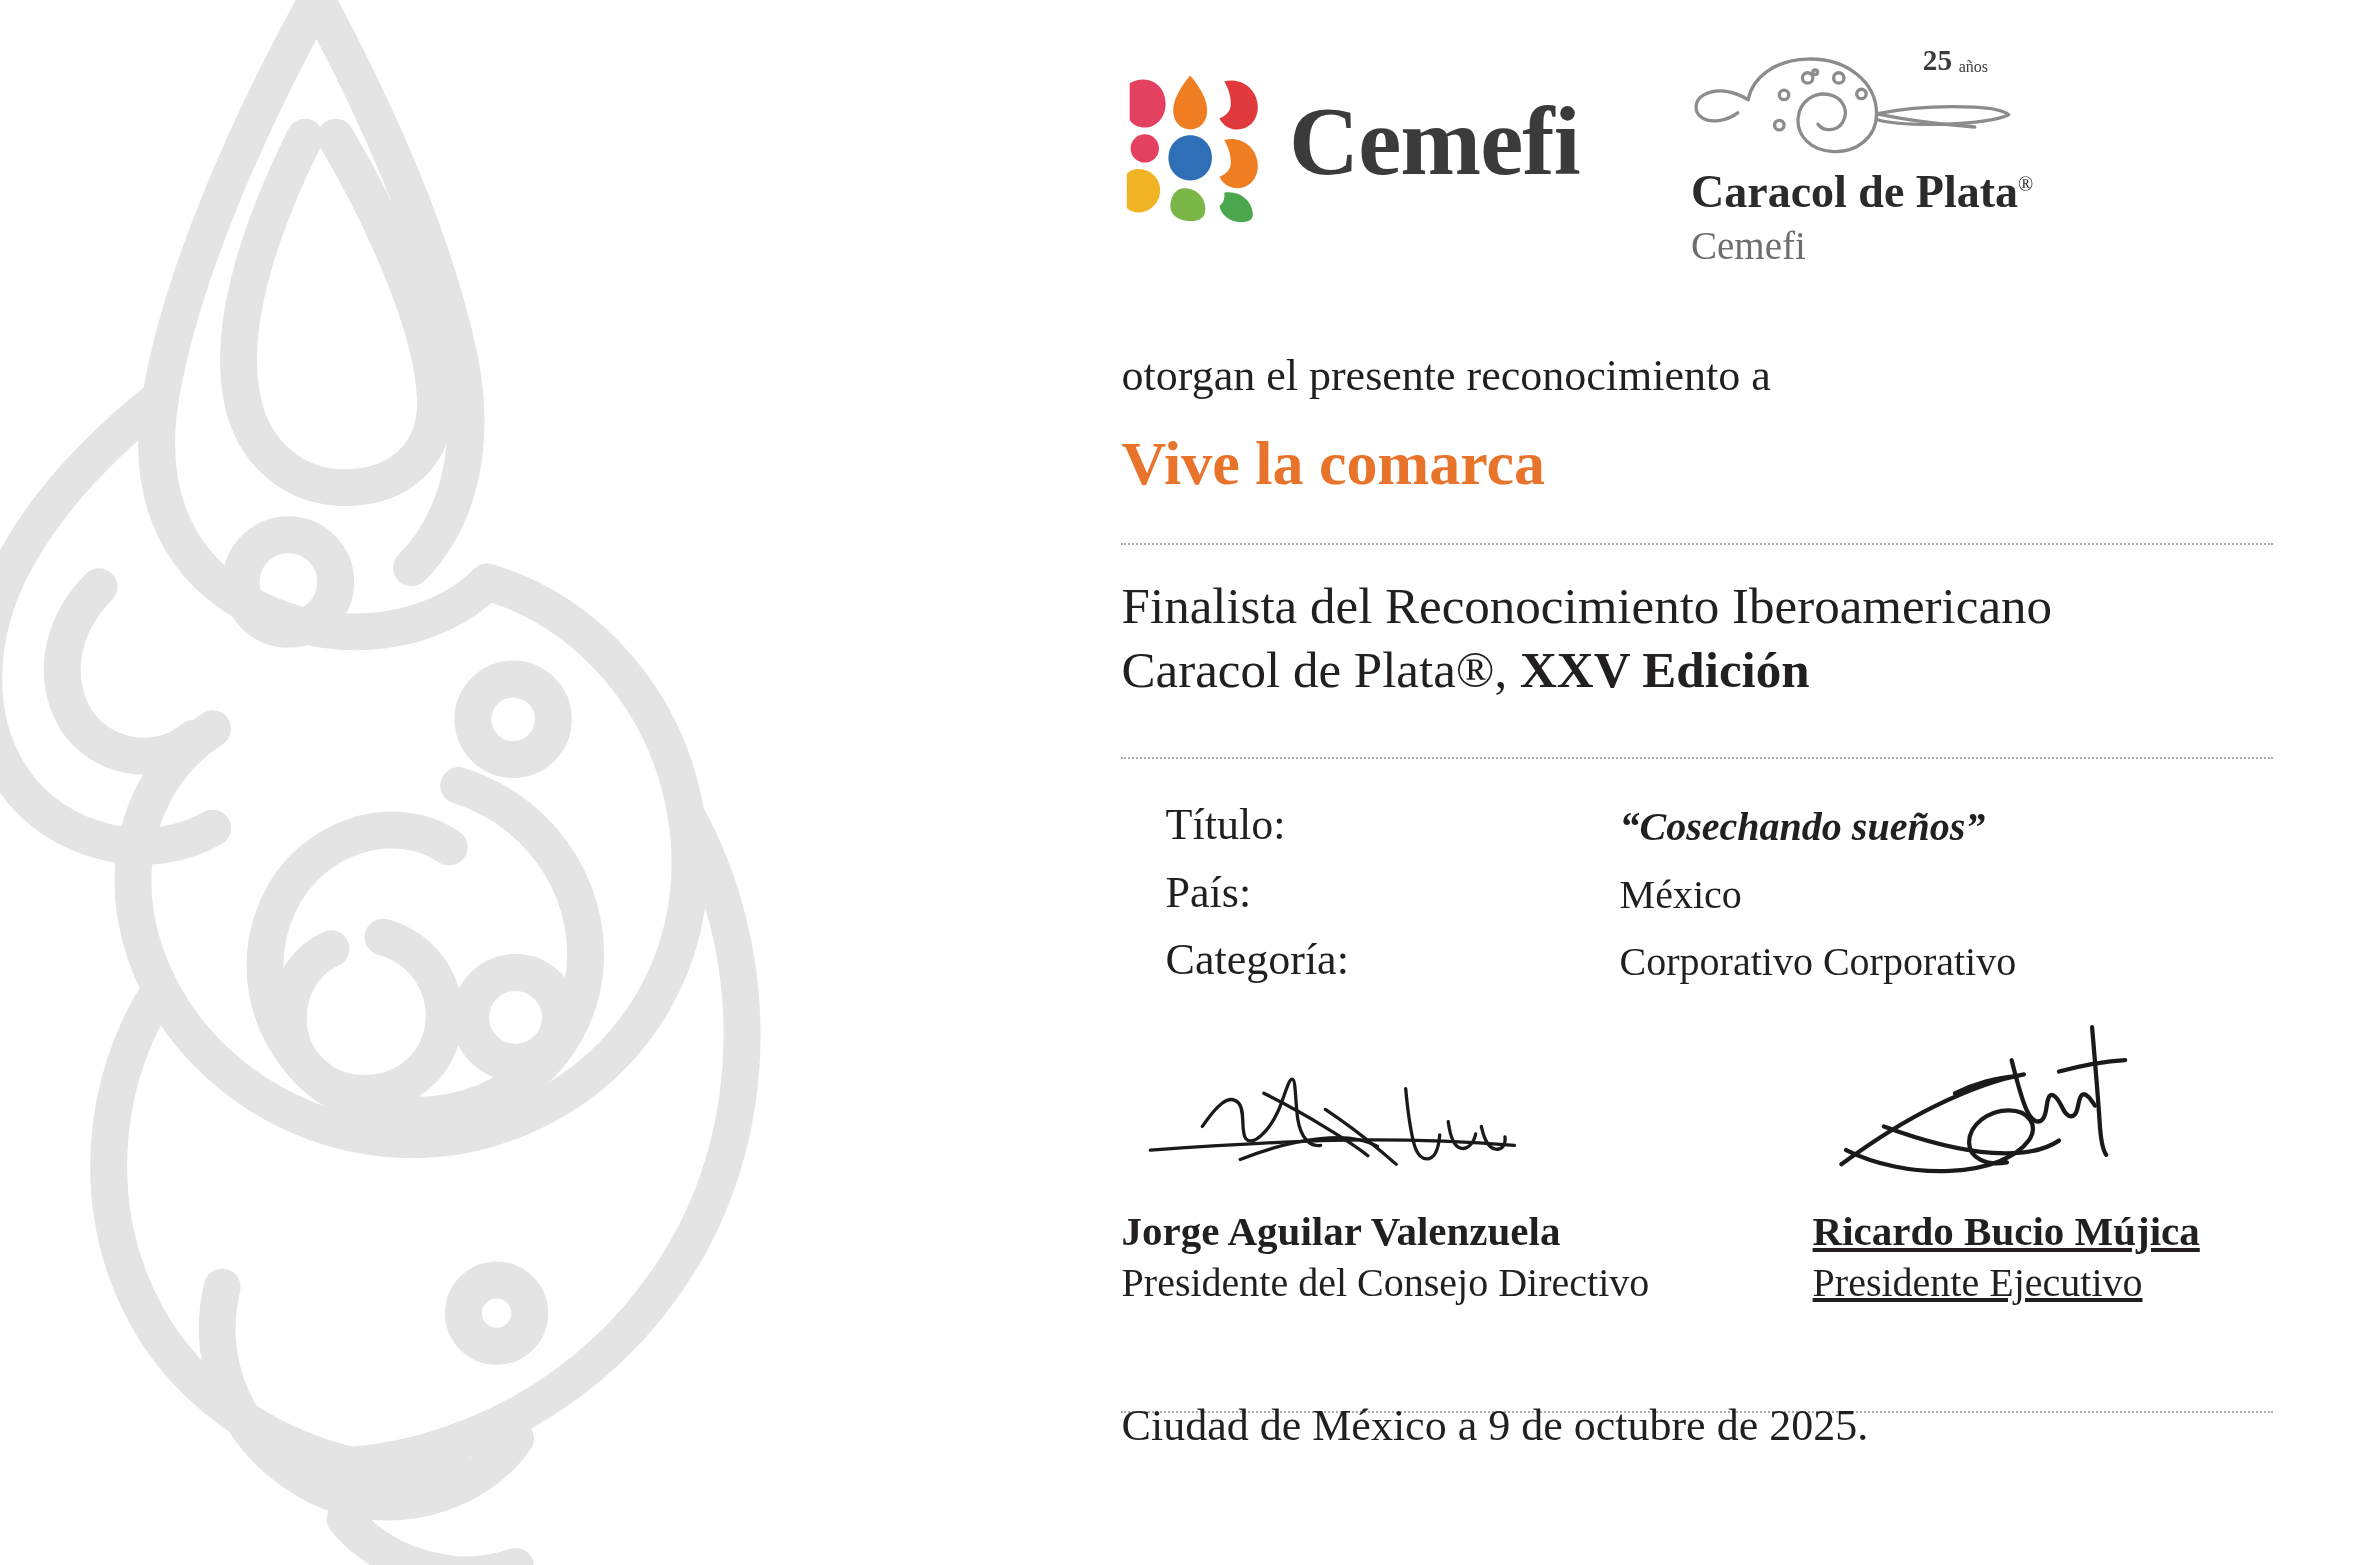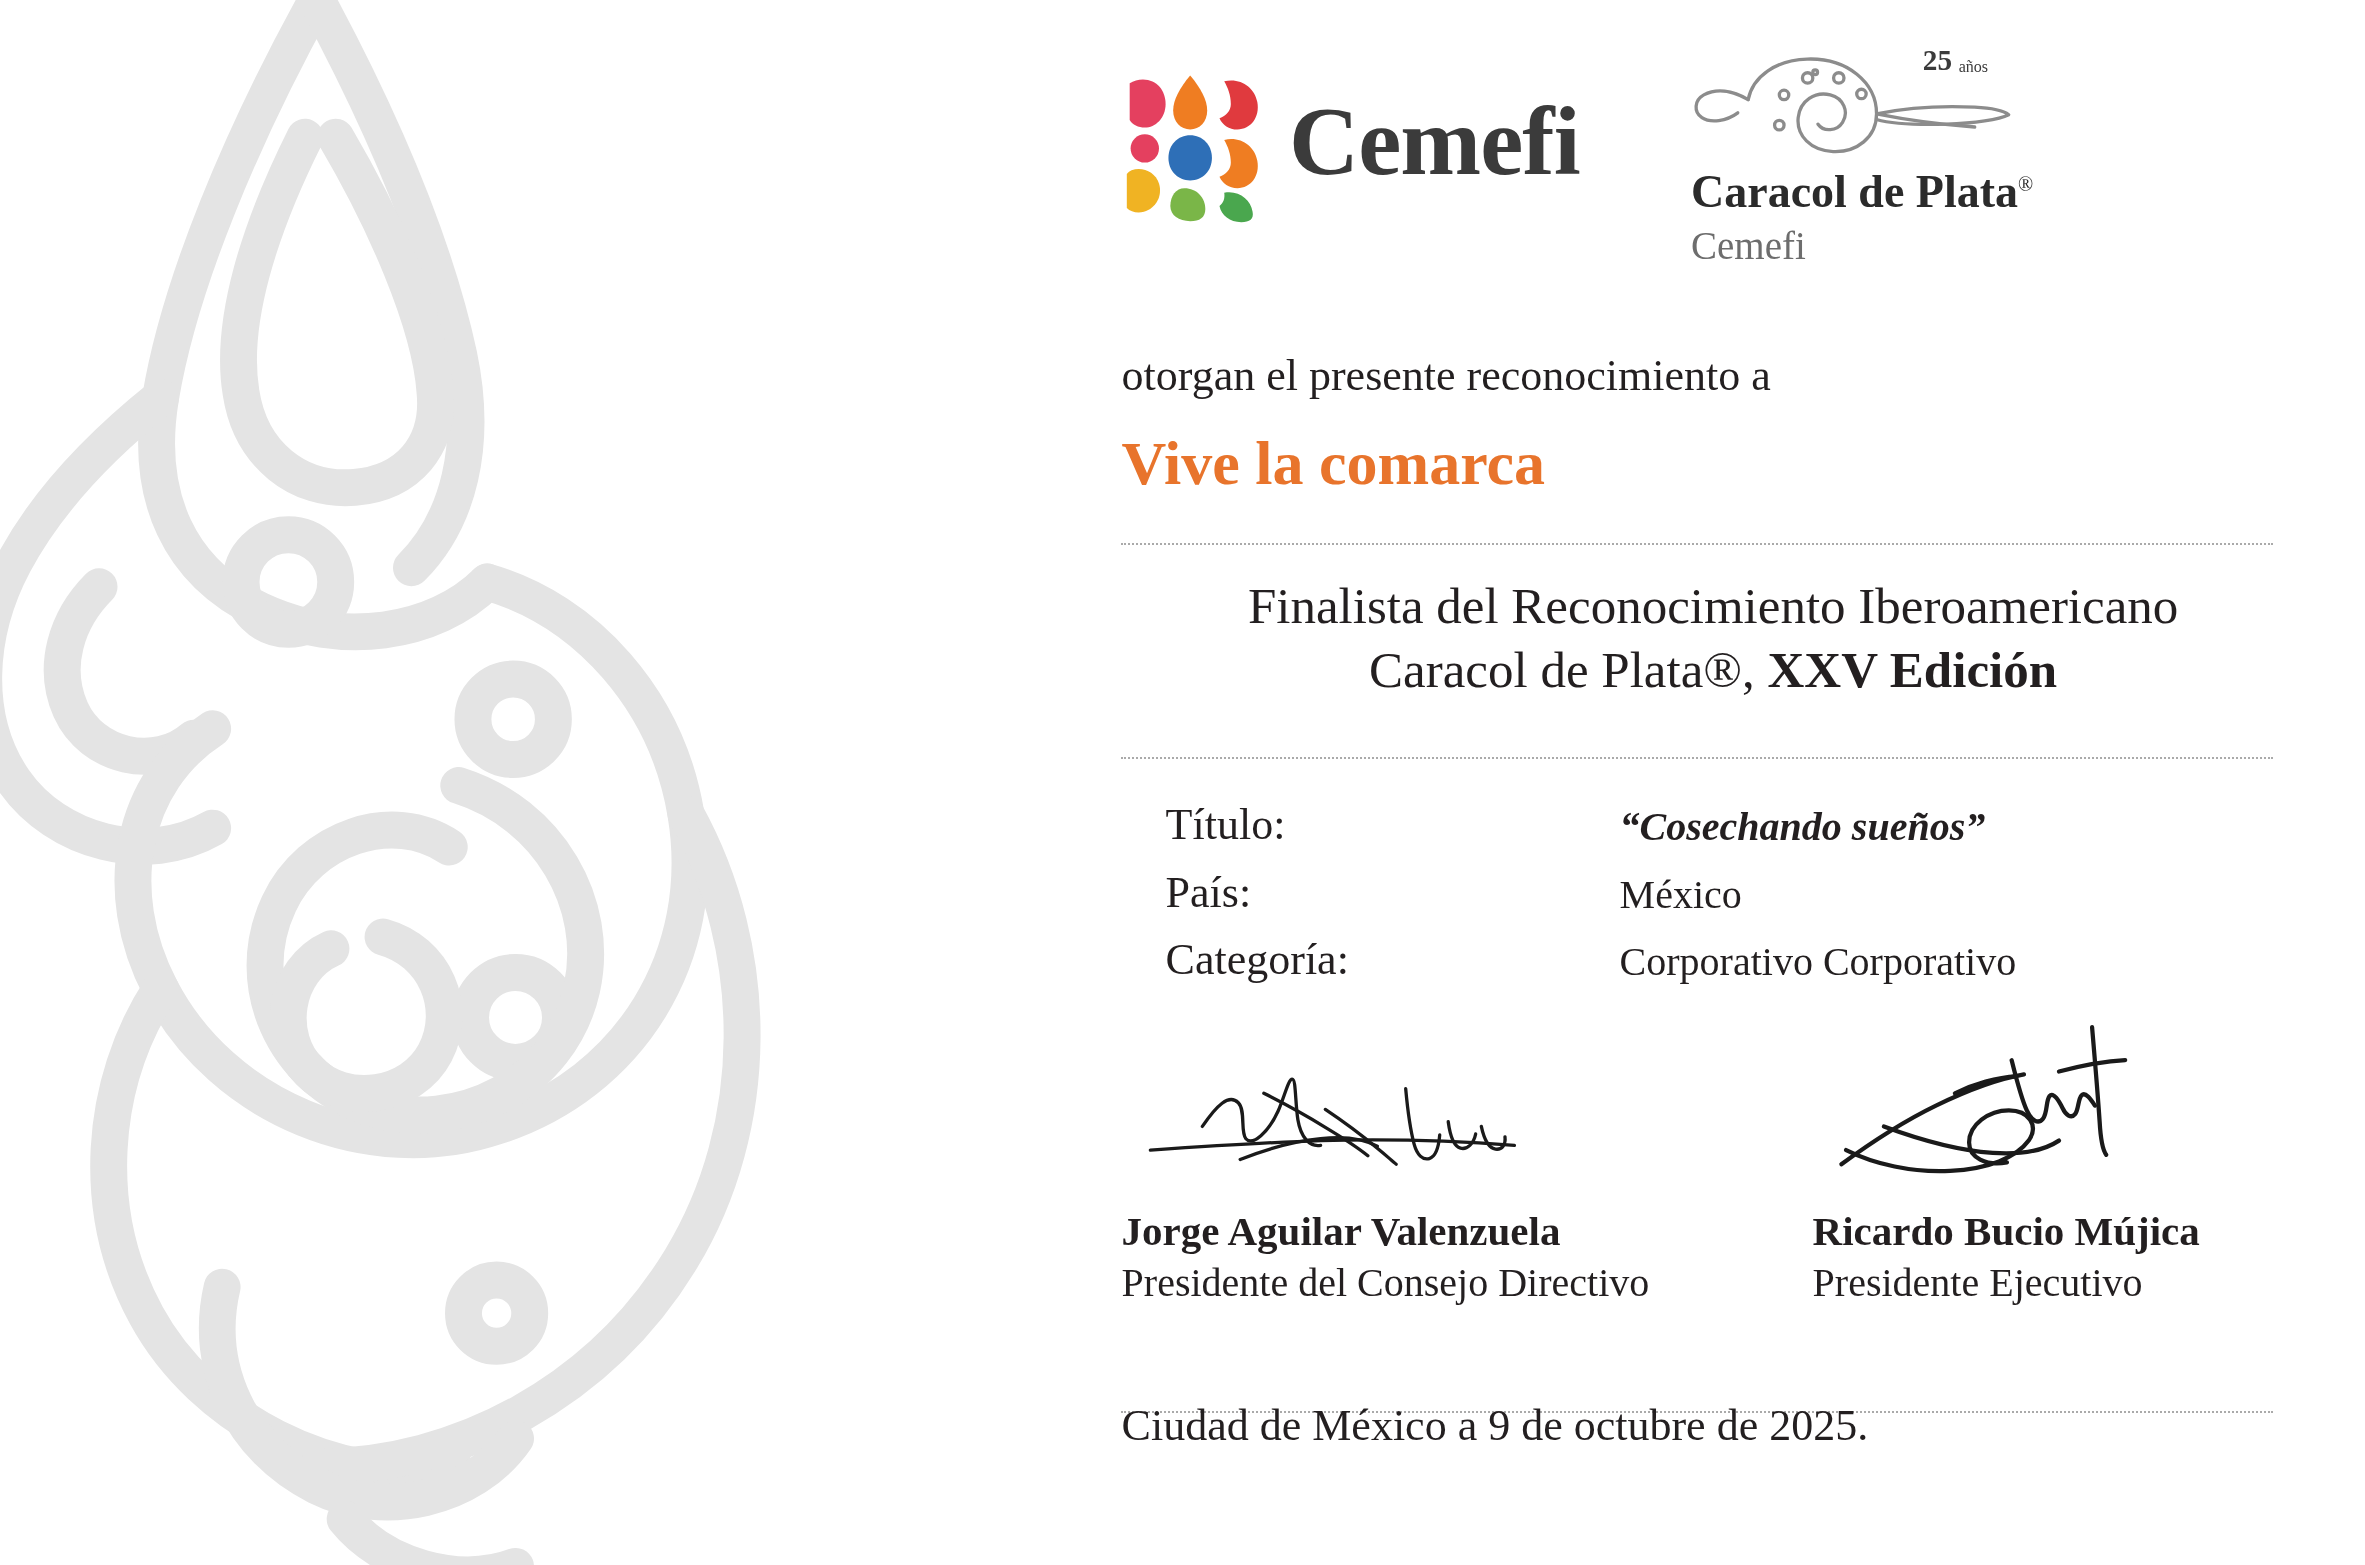--- a/index.html
+++ b/index.html
@@ -137,21 +137,20 @@
   .rule-3 { top: 1411px; width: 1152px; }
 
   .recognition {
     position: absolute;
     left: 7.6px;
     top: 575px;
     font-size: 51px;
     line-height: 1.25;
     color: #231f20;
     width: 1183px;
-    text-align: center;
   }
   .recognition .edition { font-weight: bold; }
 
   
   .fields {
     position: absolute;
     left: 7.6px;
     top: 790px;
     width: 1135px;
   }
@@ -183,21 +182,21 @@
     left: 7.6px;
     top: 1008px;
     width: 1159px;
     height: 388px;
   }
   .sig-block {
     position: absolute;
     top: 0;
   }
   .sig-left { left: 0px; width: 643px; }
-  .sig-right { left: 691px; width: 473px; }
+  .sig-right { left: 691px; width: 473px; text-decoration: underline; }
 
   .sig-img {
     height: 199px;
     position: relative;
   }
   .sig-img svg { display:block; width: 100%; height: 100%; }
 
   .sig-name {
     font-size: 41px;
     font-weight: bold;

